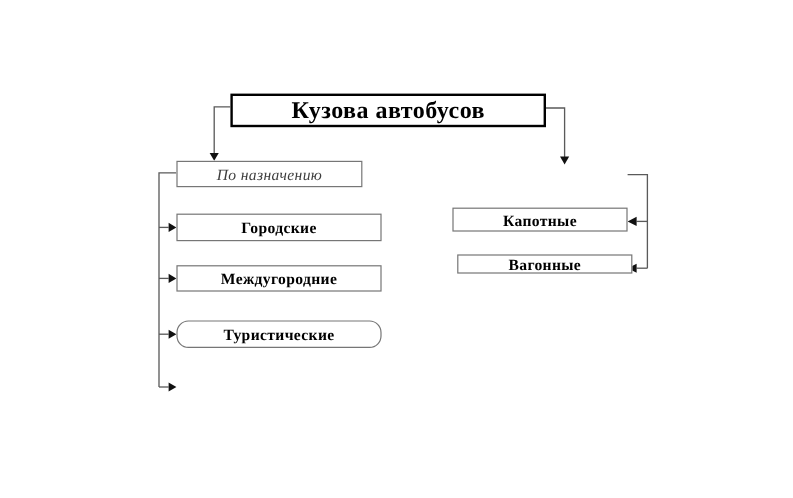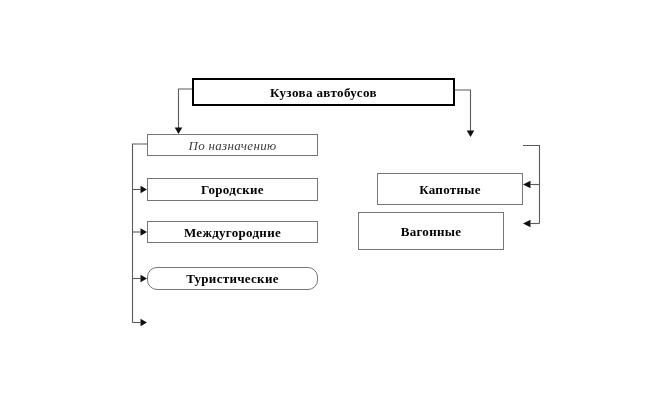--- a/index.html
+++ b/index.html
@@ -39,45 +39,45 @@
     justify-content: center;
     background: #ffffff;
     border: 1px solid var(--box-border, #767676);
     font-size: 13px;
     line-height: 1;
     white-space: nowrap;
   }
   .box.root {
     border: 2px solid var(--root-border, #000000);
     font-weight: bold;
-    font-size: 13px;
+    font-size: 20px;
     color: var(--label-text, #000000);
     letter-spacing: 0.4px;
   }
   .box.group-header {
     font-style: italic;
     color: var(--header-text, #3d3d3d);
     letter-spacing: 0.3px;
   }
   .box.item {
     font-weight: bold;
     color: var(--label-text, #000000);
     letter-spacing: 0.3px;
   }
 
   
   .pos-root        { left: 192px; top:  78px; width: 263px; height: 28px; }
-  .pos-hdr-purpose { left: 147px; top: 134px; width: 171px; height: 22px; }
+  .pos-hdr-purpose { left: 147px; top: 134px; width: 155px; height: 22px; }
   .pos-item-city   { left: 147px; top: 178px; width: 171px; height: 23px; }
   .pos-item-inter  { left: 147px; top: 221px; width: 171px; height: 22px; text-align: right; }
   .pos-item-tour   { left: 147px; top: 267px; width: 171px; height: 23px; border-radius: 10px; }
   .pos-item-spec   { left: 147px; top: 312px; width: 171px; height: 24px; }
   .pos-hdr-layout  { left: 377px; top: 137px; width: 146px; height: 21px; }
-  .pos-item-hood   { left: 377px; top: 173px; width: 146px; height: 32px; }
-  .pos-item-wagon  { left: 358px; top: 212px; width: 146px; height: 38px; }
+  .pos-item-hood   { left: 377px; top: 173px; width: 146px; height: 20px; }
+  .pos-item-wagon  { left: 381px; top: 212px; width: 146px; height: 16px; }
 </style>
 </head>
 <body>
 
 <div class="stage">
 
   <svg class="connector-layer" viewBox="0 0 661 415">
 
     <g>
       <path class="line" d="M192,89 H178.5 V129"></path>

